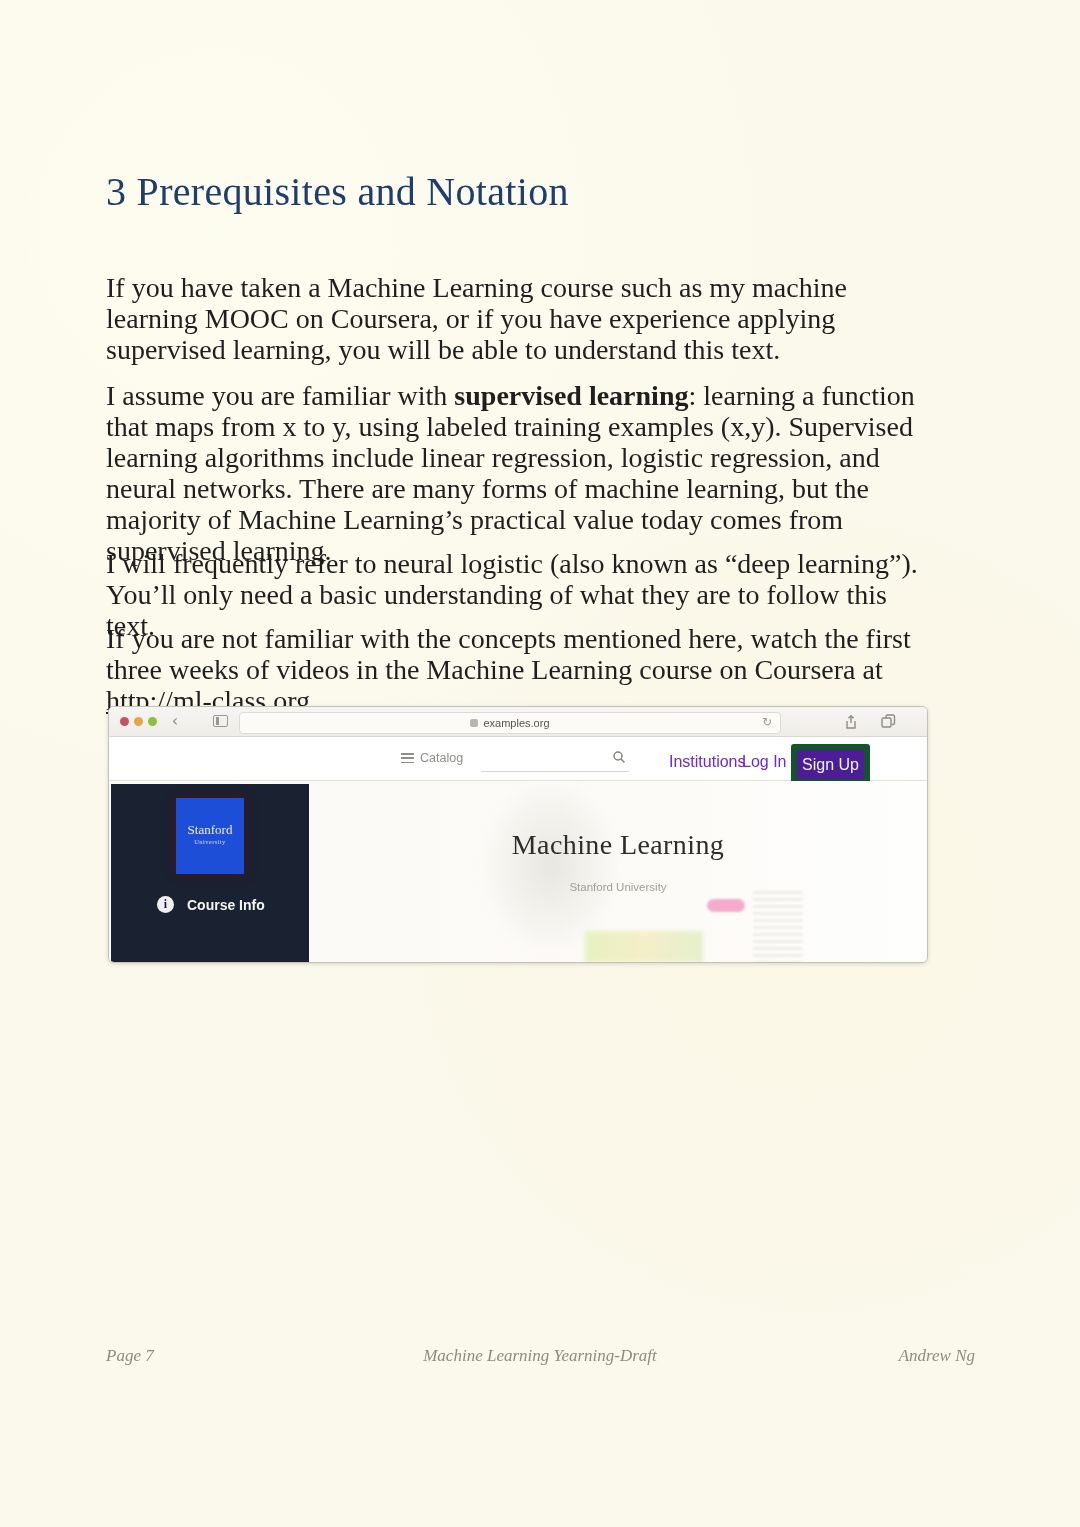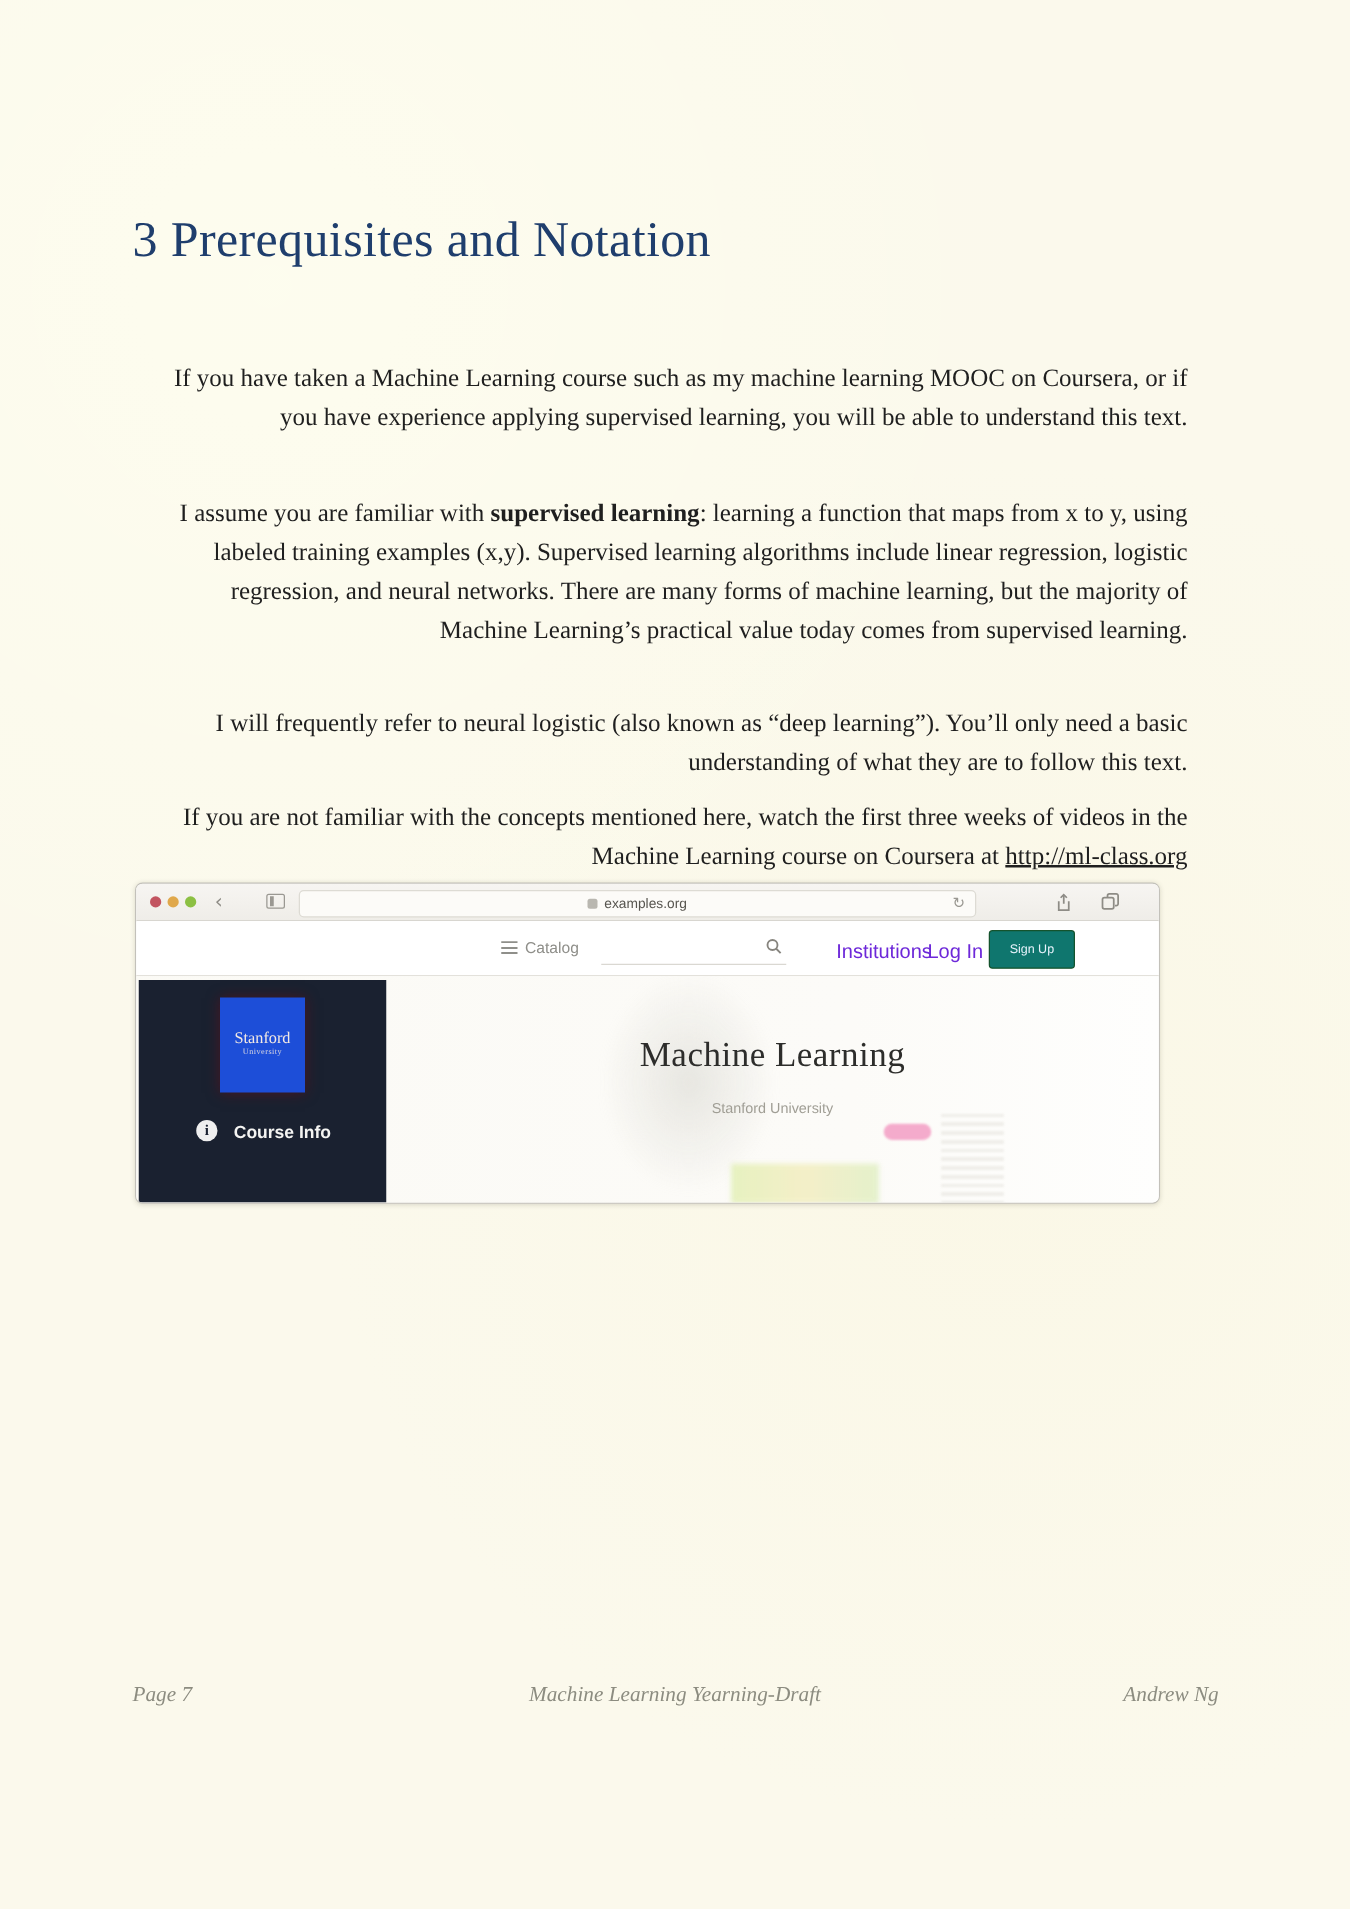--- a/index.html
+++ b/index.html
@@ -3,21 +3,21 @@
 <meta charset="utf-8">
 <style>
   html,body{margin:0;padding:0;}
   body{width:1080px;height:1527px;background:#fbf9ec;font-family:"Liberation Serif","DejaVu Serif",serif;overflow:hidden;}
   .page{position:relative;width:1080px;height:1527px;background:
     radial-gradient(circle at 20% 15%, rgba(255,255,240,.6), transparent 40%),
     radial-gradient(circle at 75% 60%, rgba(250,246,225,.5), transparent 45%),
     #fbf9ec;}
   
   .doc-title{position:absolute;left:106px;top:168px;margin:0;font-size:40px;font-weight:500;color:#1f3e6d;letter-spacing:.3px;}
-  .para{position:absolute;left:106px;width:828px;margin:16px;font-size:20px;line-height:31px;color:#1f1f1f;text-align:right;}
+  .para{position:absolute;left:106px;width:828px;margin:0;font-size:28px;line-height:31px;color:#1f1f1f;}
   #p1{top:272px;} #p2{top:380px;} #p3{top:548px;} #p4{top:623px;}
   .para strong{font-weight:700;}
   .doc-link{color:#1f1f1f;text-decoration:underline;cursor:pointer;}
   
   .footer{position:absolute;left:0;top:1346px;width:1080px;height:30px;font-style:italic;font-size:17px;color:#8c8c80;}
   .footer .f-left{position:absolute;left:106px;}
   .footer .f-center{position:absolute;left:0;width:1080px;text-align:center;}
   .footer .f-right{position:absolute;right:105px;}
   
   .browser{position:absolute;left:108px;top:706px;width:820px;height:257px;margin:0;background:#fff;
@@ -41,22 +41,22 @@
   .cnav{position:absolute;left:0;top:30px;width:100%;height:44px;background:#fff;border-bottom:1px solid #e3e1db;box-sizing:border-box;}
   .clogo{position:absolute;left:62px;top:10px;font-size:21px;font-weight:700;color:#1d4ed8;letter-spacing:.4px;margin-top:31px;}
   .catalog{position:absolute;left:292px;top:14px;font-size:12.5px;color:#8f8f8a;display:flex;align-items:center;gap:6px;}
   .cat-ico{display:inline-block;width:13px;height:11px;background:
     repeating-linear-gradient(#8f8f8a 0 1.6px, transparent 1.6px 4.4px);}
   .srch{position:absolute;left:372px;top:12px;width:148px;height:22px;border-bottom:1px solid #dad8d2;}
   .mag{position:absolute;left:503px;top:13px;width:14px;height:14px;}
   .mag svg{width:100%;height:100%;stroke:#87857f;fill:none;stroke-width:1.5;}
   .cnav-link{position:absolute;top:16px;font-size:16px;color:#6d28d9;}
   #institutions{left:560px;} #login{left:633px;}
-  .signup{position:absolute;left:682px;top:7px;width:67px;height:29px;background:#0f766e;border:1px solid #14532d;border-radius:3px;
-    color:#e8f3fc;font-size:10px;display:flex;align-items:center;justify-content:center;}
+  .signup{position:absolute;left:682px;top:7px;width:67px;height:29px;background:#4c1d95;border:6px solid #14532d;border-radius:3px;
+    color:#e8f3fc;font-size:16px;display:flex;align-items:center;justify-content:center;}
   
   .ccontent{position:absolute;left:0;top:74px;width:818px;height:181px;background:linear-gradient(90deg,#fbfaf5 0%,#fcfbf8 70%,#fefefd 100%);border-radius:0 0 5px 5px;overflow:hidden;}
   .course-sb{position:absolute;left:2px;top:3px;width:198px;height:178px;background:#1a2130;}
   .stan-tile{position:absolute;left:65px;top:14px;width:68px;height:76px;background:#1d4ed8;box-shadow:0 0 10px rgba(120,10,20,.5);
     text-align:center;color:#f3e9e3;}
   .stan-l1{margin-top:24px;font-size:13px;font-family:"Liberation Serif",serif;}
   .stan-l2{font-size:6.5px;letter-spacing:.4px;opacity:.85;font-family:"Liberation Serif",serif;}
   .cinfo{position:absolute;left:46px;top:112px;display:flex;align-items:center;gap:13px;}
   .info-ico{width:17px;height:17px;border-radius:50%;background:#efefef;color:#1a2130;font-size:12px;font-weight:700;
     font-family:"Liberation Serif",serif;display:flex;align-items:center;justify-content:center;}

